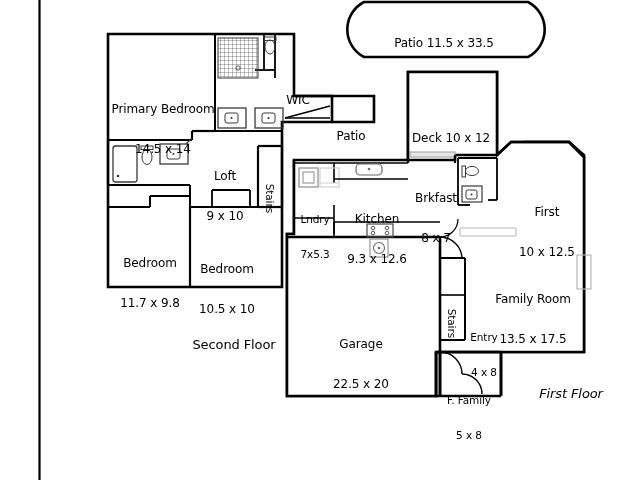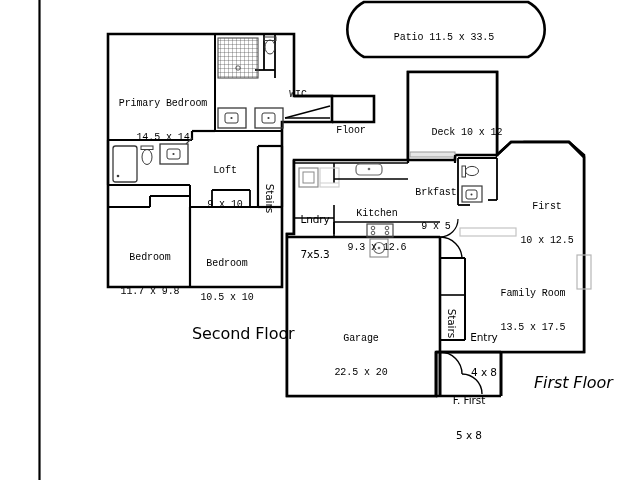--- a/index.html
+++ b/index.html
@@ -26,23 +26,23 @@
     position: absolute;
     color: #000000;
     text-align: center;
     line-height: 1.12;
     white-space: pre;
     font-family: "DejaVu Sans", "Liberation Sans", sans-serif;
     letter-spacing: -0.1px;
   }
   .lbl .l1 { display: block; }
   .lbl .l2 { display: block; }
-  .sz-room   { font-size: 10px; font-family: Liberation Mono, monospace; }
+  .sz-room   { font-size: 12px; }
   .sz-small  { font-size: 10.5px; }
-  .sz-floor  { font-size: 16px; }
+  .sz-floor  { font-size: 13px; margin-top: 20px; }
   .vert {
     transform-origin: center center;
     transform: rotate(90deg);
   }
 </style>
 </head>
 <body>
 
 <div id="stage">
 
@@ -307,30 +307,30 @@
     <span class="l1">Bedroom</span>
     <span class="l2">11.7 x 9.8</span>
   </div>
 
   <div class="lbl sz-room" style="left:192px; top:236px; width:70px;">
     <span class="l1">Bedroom</span>
     <span class="l2">10.5 x 10</span>
   </div>
 
   <div class="lbl sz-room" style="left:326px; top:103px; width:50px;">
-    <span class="l1">Floor</span>
-  </div>
-
-  <div class="lbl sz-room" style="left:408px; top:105px; width:86px;margin-left:16px;">
+    <span class="l1">Patio</span>
+  </div>
+
+  <div class="lbl sz-room" style="left:408px; top:105px; width:86px;">
     <span class="l1">Deck 10 x 12</span>
   </div>
 
   <div class="lbl sz-room" style="left:406px; top:165px; width:60px;">
     <span class="l1">Brkfast</span>
-    <span class="l2">9 x 5</span>
+    <span class="l2">8 x 7</span>
   </div>
 
   <div class="lbl sz-room" style="left:336px; top:186px; width:82px;text-align:center;">
     <span class="l1">Kitchen</span>
     <span class="l2">9.3 x 12.6</span>
   </div>
 
   <div class="lbl sz-small" style="left:294px; top:190px; width:42px;">
     <span class="l1">Lndry</span>
     <span class="l2">7x5.3</span>
@@ -354,21 +354,21 @@
   <div class="lbl sz-small vert" style="left:428px; top:294px; width:48px;">
     <span class="l1">Stairs</span>
   </div>
 
   <div class="lbl sz-small" style="left:463px; top:308px; width:42px;text-align:center;">
     <span class="l1">Entry</span>
     <span class="l2">4 x 8</span>
   </div>
 
   <div class="lbl sz-small" style="left:440px; top:371px; width:58px;">
-    <span class="l1">F. First</span>
+    <span class="l1">F. Family</span>
     <span class="l2">5 x 8</span>
   </div>
 
   <div class="lbl sz-room" style="left:388px; top:10px; width:112px;">
     <span class="l1">Patio 11.5 x 33.5</span>
   </div>
 
   <div class="lbl sz-floor" style="left:192px; top:289px; width:84px;">
     <span class="l1">Second Floor</span>
   </div>

